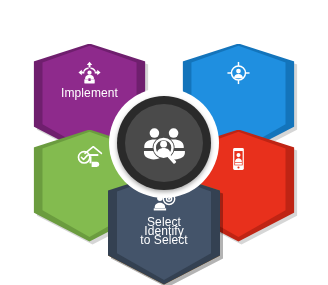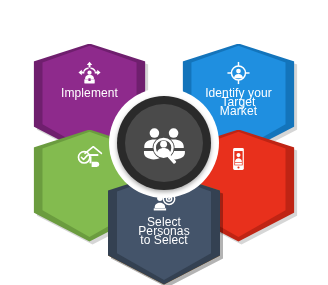--- a/index.html
+++ b/index.html
@@ -138,21 +138,20 @@
           <svg viewBox="0 0 32 32">
             <circle cx="16" cy="16" r="8.6" fill="none" stroke="#ffffff" stroke-width="1.8"></circle>
             <circle cx="16" cy="13.6" r="2.9" fill="#ffffff"></circle>
             <path d="M10.6 21.8c0-2.7 2.4-4.5 5.4-4.5s5.4 1.8 5.4 4.5v.6H10.6v-.6z" fill="#ffffff"></path>
             <rect x="15.1" y="2.4" width="1.8" height="5.2" fill="#ffffff"></rect>
             <rect x="15.1" y="24.4" width="1.8" height="5.2" fill="#ffffff"></rect>
             <rect x="2.4" y="15.1" width="5.2" height="1.8" fill="#ffffff"></rect>
             <rect x="24.4" y="15.1" width="5.2" height="1.8" fill="#ffffff"></rect>
           </svg>
         </span>
-        <span class="label"><span>Identify your</span><br><span>Target Market</span></span>
       </div>
     </div>
 
     <div class="petal" style="transform:rotate(120deg) translate(0,-86px) rotate(-120deg);">
       <div class="shade" style="transform:translate(3px,3px);"></div>
       <div class="shape" style="background:#bf2414;"></div>
       <div class="face" style="background:#e8301c;"></div>
       <div class="content">
         <span class="icon">
           <svg viewBox="0 0 32 32">
@@ -217,21 +216,21 @@
             <circle cx="11.0" cy="11.4" r="3.4" fill="#ffffff"></circle>
             <path d="M4.6 22.4c0-3.3 2.9-5.4 6.4-5.4s6.4 2.1 6.4 5.4v1.0H4.6v-1.0z" fill="#ffffff"></path>
             <rect x="3.4" y="23.8" width="15.2" height="2.6" fill="#ffffff"></rect>
             <circle cx="22.2" cy="12.0" r="7.0" fill="none" stroke="#ffffff" stroke-width="1.8"></circle>
             <circle cx="22.2" cy="12.0" r="3.2" fill="none" stroke="#ffffff" stroke-width="1.8"></circle>
             <circle cx="22.2" cy="12.0" r="1.1" fill="#ffffff"></circle>
             <path d="M22.2 12.0L30.2 4.2" stroke="#ffffff" stroke-width="1.8" stroke-linecap="round"></path>
             <path d="M27.6 3.4l3.2-.6-.6 3.2-2.6-2.6z" fill="#ffffff"></path>
           </svg>
         </span>
-        <span class="label"><span>Select Personas</span><br><span>to Select</span></span>
+        <span class="label"><span>Select Identify</span><br><span>to Select</span></span>
       </div>
     </div>
 
     <div class="hub-ring"></div>
     <div class="hub-outer"></div>
     <div class="hub-inner">
       <span>
         <svg viewBox="0 0 48 48" fill="#ffffff">
           <circle cx="14.0" cy="13.6" r="5.0"></circle>
           <circle cx="34.0" cy="13.6" r="5.0"></circle>

